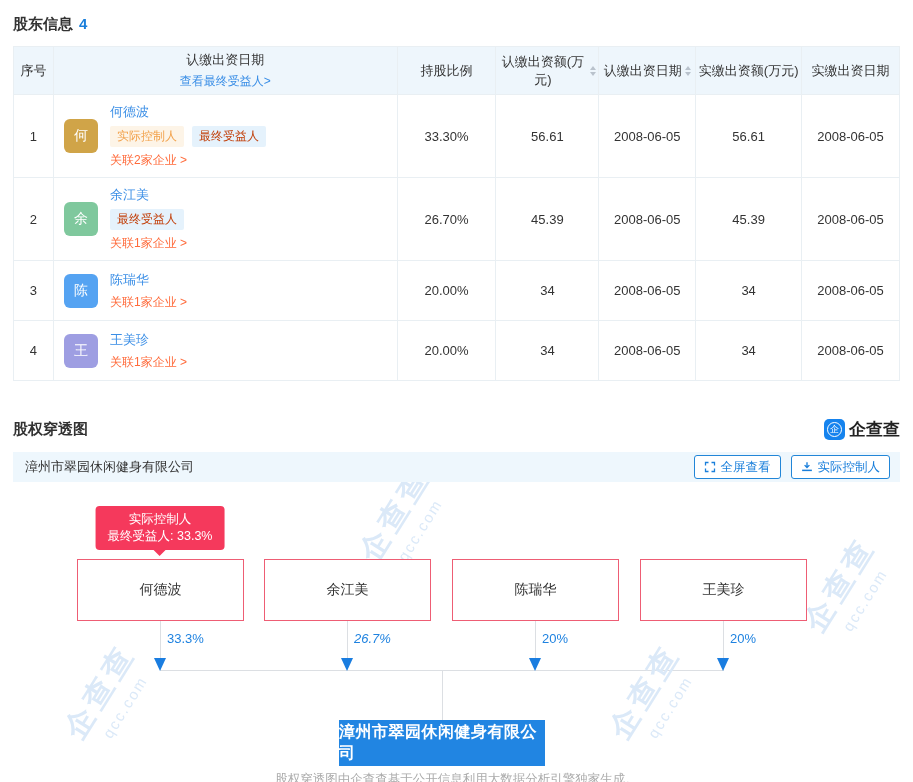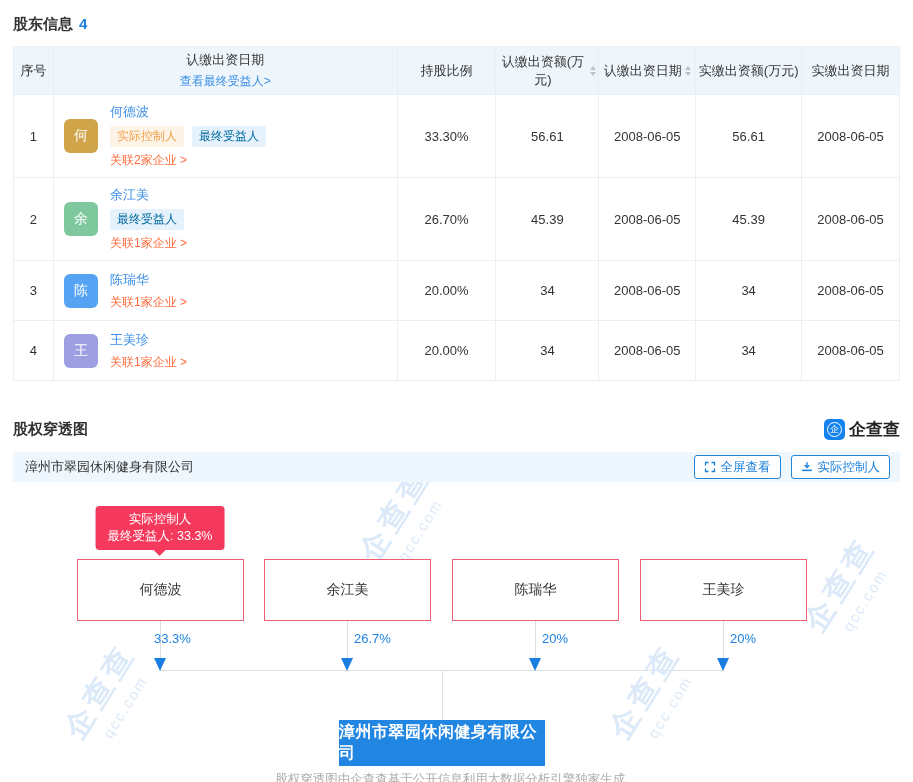--- a/index.html
+++ b/index.html
@@ -31,21 +31,21 @@
   .cell-info { text-align:left; }
   .info-wrap { display:flex; align-items:center; gap:12px; padding:8px 8px 8px 10px; }
   .avatar { width:34px; height:34px; border-radius:6px; color:#fff; font-size:14px;
     display:flex; align-items:center; justify-content:center; flex:none; }
   .av-0 { background:#d0a448; } .av-1 { background:#7fc89d; } .av-2 { background:#55a3f2; } .av-3 { background:#9e9ee2; }
   .stack { display:flex; flex-direction:column; align-items:flex-start; gap:5px; }
   .s-name { color:#3a8ee6; font-size:13px; text-decoration:none; cursor:pointer; }
   .tagline { display:flex; gap:8px; }
   .tag { font-size:12px; padding:2px 7px; border-radius:2px; }
   .tag-orange { background:#fdf4e7; color:#f2a24c; }
-  .tag-blue { background:#e5f2fc; color:#0369a1; }
+  .tag-blue { background:#e5f2fc; color:#c2410c; }
   .s-rel { color:#ff6b3b; font-size:12px; text-decoration:none; cursor:pointer; }
 
   
   .eq-head { display:flex; justify-content:space-between; align-items:center; margin-top:37px; }
   .qcc-logo { display:flex; align-items:center; gap:4px; }
   .qcc-ico { width:21px; height:21px; border-radius:5px; background:#1583ee; display:flex; align-items:center; justify-content:center; }
   .qcc-inner { width:15px; height:15px; border:1.2px solid #fff; border-radius:50%; color:#fff; font-size:9px;
     display:flex; align-items:center; justify-content:center; }
   .qcc-text { font-size:17px; font-weight:600; color:#222; }
 
@@ -274,22 +274,22 @@
     <div class="node" style="left:452px;">陈瑞华</div>
     <div class="node" style="left:640px;">王美珍</div>
 
     <div class="vline" style="left:160px;"></div>
     <div class="vline" style="left:347px;"></div>
     <div class="vline" style="left:535px;"></div>
     <div class="vline" style="left:723px;"></div>
     <div class="hline"></div>
     <div class="cline"></div>
 
-    <div class="pct" style="left:154px;text-align:center;">33.3%</div>
-    <div class="pct" style="left:354px;">26.7%</div>
+    <div class="pct" style="left:167px;text-align:center;">33.3%</div>
+    <div class="pct" style="left:354px;font-style:italic;">26.7%</div>
     <div class="pct" style="left:542px;">20%</div>
     <div class="pct" style="left:730px;">20%</div>
 
     <div class="arrow" style="left:154px;"></div>
     <div class="arrow" style="left:341px;"></div>
     <div class="arrow" style="left:529px;"></div>
     <div class="arrow" style="left:717px;"></div>
 
     <div class="company-node">漳州市翠园休闲健身有限公司</div>
 

